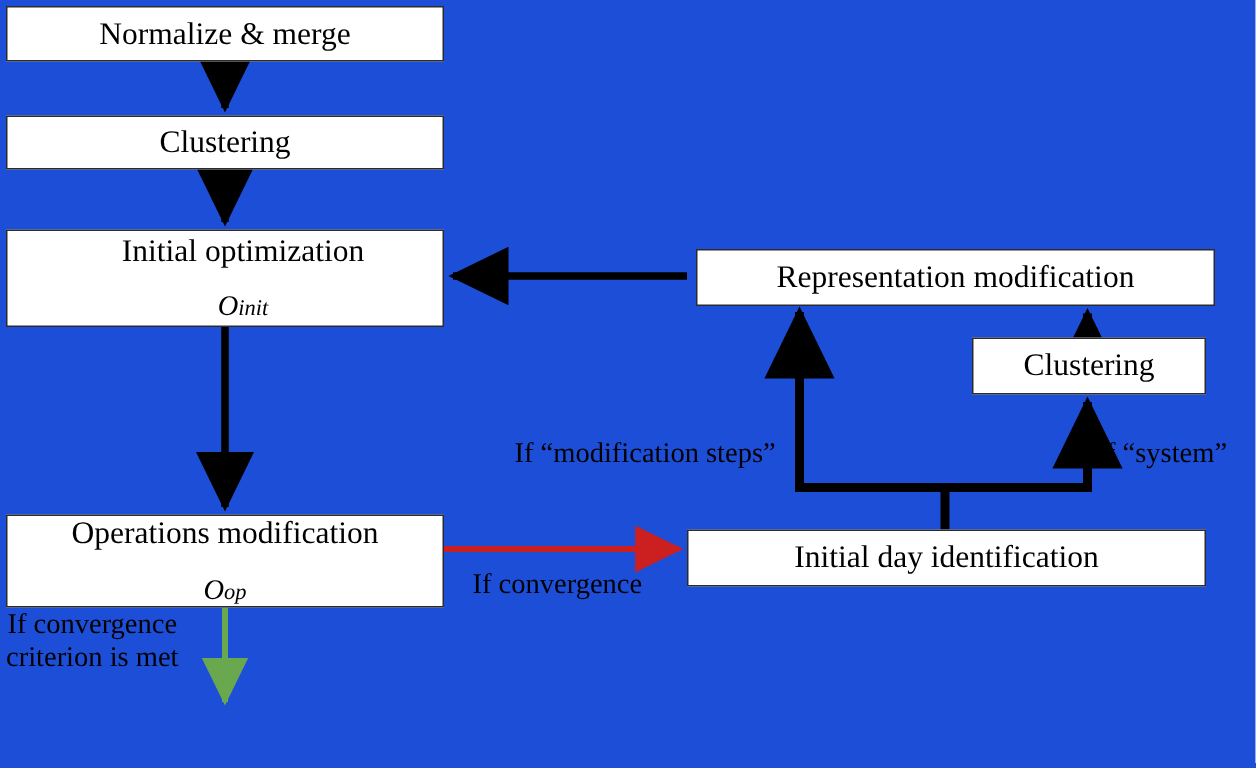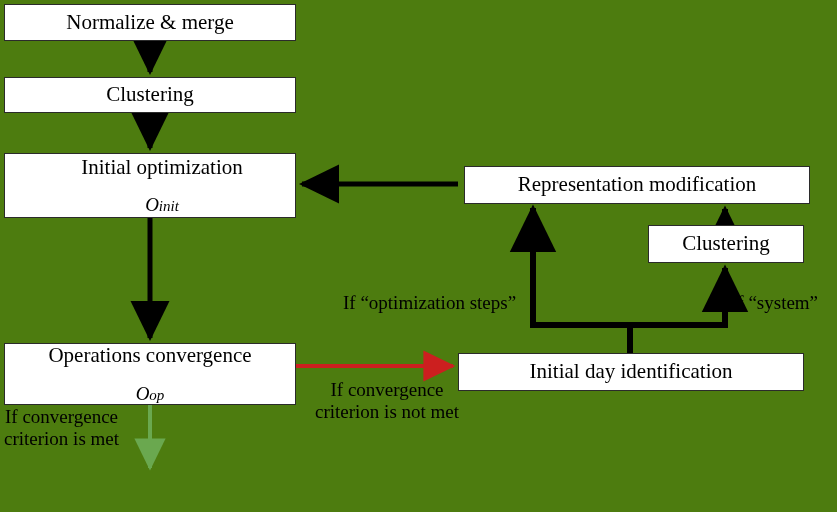--- a/index.html
+++ b/index.html
@@ -4,21 +4,21 @@
 <style>
   html, body {
     margin: 0;
     padding: 0;
     background: #ffffff;
   }
   #canvas {
     position: relative;
     width: 837px;
     height: 512px;
-    background: #4d7c0f;
+    background: #1d4ed8;
     font-family: "Liberation Serif", "DejaVu Serif", serif;
     overflow: hidden;
   }
   svg.layer {
     position: absolute;
     left: 0;
     top: 0;
     width: 837px;
     height: 512px;
     pointer-events: none;
@@ -136,44 +136,43 @@
   <div class="node" id="node-clustering-1">
     <span class="line1">Clustering</span>
   </div>
 
   <div class="node" id="node-initial-opt">
     <span class="line1">Initial optimization</span>
     <span class="line2"><span>O</span><span class="sub">init</span></span>
   </div>
 
   <div class="node" id="node-operations-opt">
-    <span class="line1">Operations convergence</span>
+    <span class="line1">Operations modification</span>
     <span class="line2"><span>O</span><span class="sub">op</span></span>
   </div>
 
 
   <div class="node" id="node-representation">
     <span class="line1">Representation modification</span>
   </div>
 
   <div class="node" id="node-clustering-2">
     <span class="line1">Clustering</span>
   </div>
 
   <div class="node" id="node-extreme-day">
     <span class="line1">Initial day identification</span>
   </div>
 
-  <div class="edge-label" id="label-feasibility">If “optimization steps”</div>
+  <div class="edge-label" id="label-feasibility">If “modification steps”</div>
 
   <div class="edge-label" id="label-append">If “system”</div>
 
   <div class="edge-label two-line" id="label-not-met">
     <div>If convergence</div>
-    <div>criterion is not met</div>
   </div>
 
   <div class="edge-label two-line" id="label-met">
     <div>If convergence</div>
     <div>criterion is met</div>
   </div>
 
 </div>
 
 </body></html>

